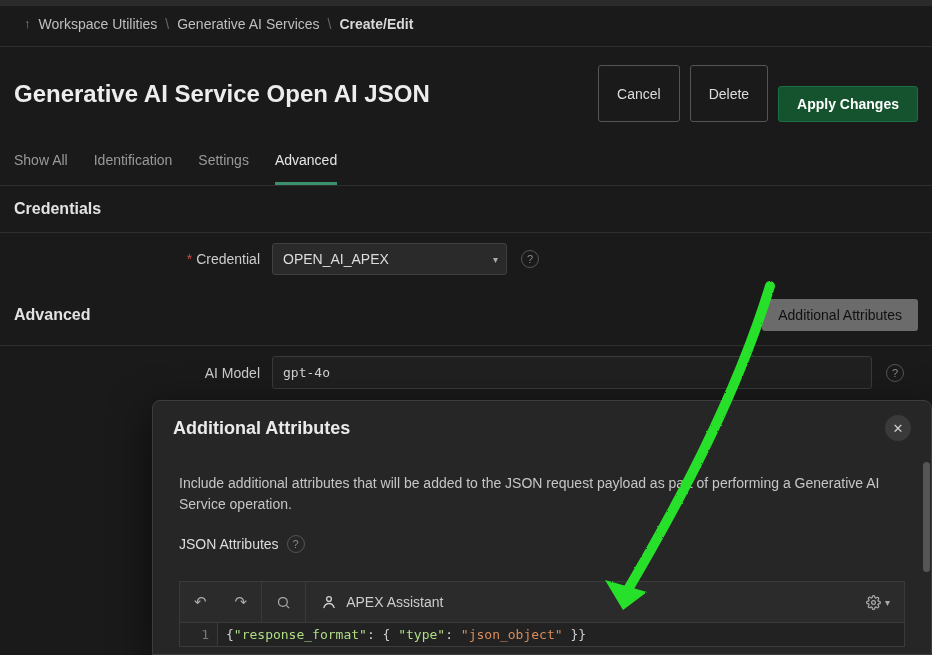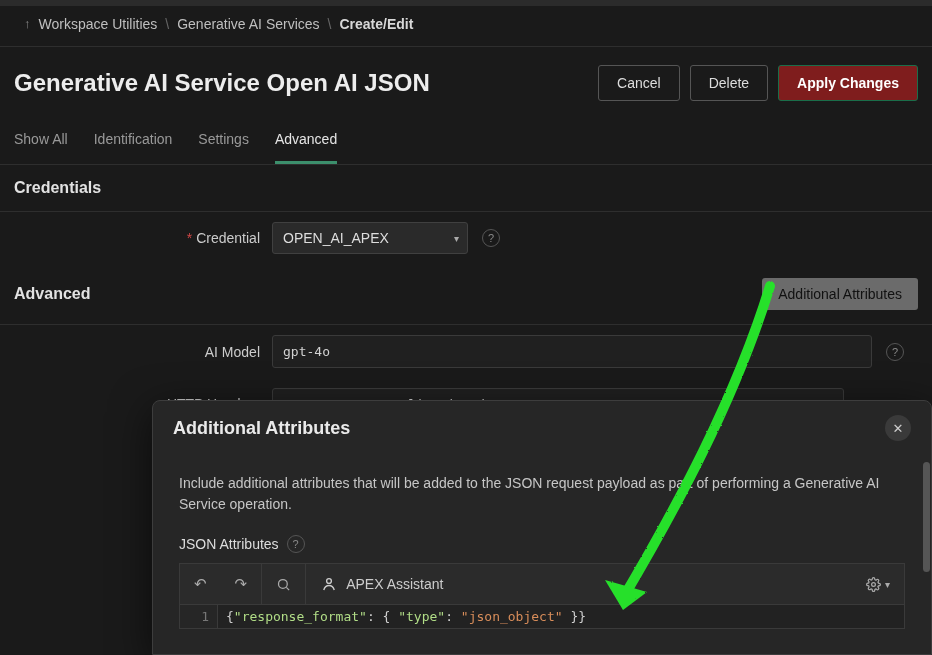--- a/index.html
+++ b/index.html
@@ -46,24 +46,25 @@
   .btn {
     padding: 9px 18px;
     border-radius: 3px;
     font-size: 14px;
     cursor: pointer;
     background: transparent;
     color: #ddd;
     border: 1px solid #555;
   }
   .btn-primary {
-    background: #7f1d1d;
+    background: #14532d;
     border-color: #1a6e4a;
     color: #fff;
     font-weight: 600;
+    margin-top: 21px;
   }
 
   .tabs {
     display: flex;
     gap: 26px;
     padding: 0 14px;
     border-bottom: 1px solid #2e2e2e;
   }
   .tab {
     padding: 12px 0 14px 0;
@@ -117,21 +118,21 @@
   }
   .select-wrap {
     position: relative;
     display: inline-flex;
     align-items: center;
     background: #2a2a2a;
     border: 1px solid #404040;
     border-radius: 3px;
     padding: 7px 30px 7px 10px;
     color: #ddd;
-    width: 196px;
+    width: 235px;
     cursor: pointer;
   }
   .select-wrap .chev {
     position: absolute; right: 8px; color: #aaa; font-size: 10px;
   }
   .text-input {
     background: #202020;
     border: 1px solid #3a3a3a;
     border-radius: 3px;
     padding: 8px 10px;
@@ -170,21 +171,21 @@
   }
   .dialog-title { font-size: 18px; font-weight: 600; color: #eaeaea; }
   .close-btn {
     width: 26px; height: 26px; border-radius: 50%;
     background: #3a3a3a; color: #ccc;
     display: flex; align-items: center; justify-content: center;
     cursor: pointer; font-size: 13px; border: none;
   }
   .dialog-body { padding: 8px 26px 0 26px; }
   .dialog-desc { color: #c6c6c6; font-size: 14px; line-height: 1.5; margin: 14px 0 20px 0; }
-  .json-label-row { display: flex; align-items: center; gap: 8px; color: #ddd; font-size: 14px; margin-bottom: 10px;}
+  .json-label-row { display: flex; align-items: center; gap: 8px; color: #ddd; font-size: 14px; margin-bottom: 28px;}
   .editor-toolbar {
     display: flex;
     align-items: center;
     border: 1px solid #3a3a3a;
     background: #2b2b2b;
     height: 42px;
   }
   .tb-btn {
     height: 100%;
     padding: 0 14px;

